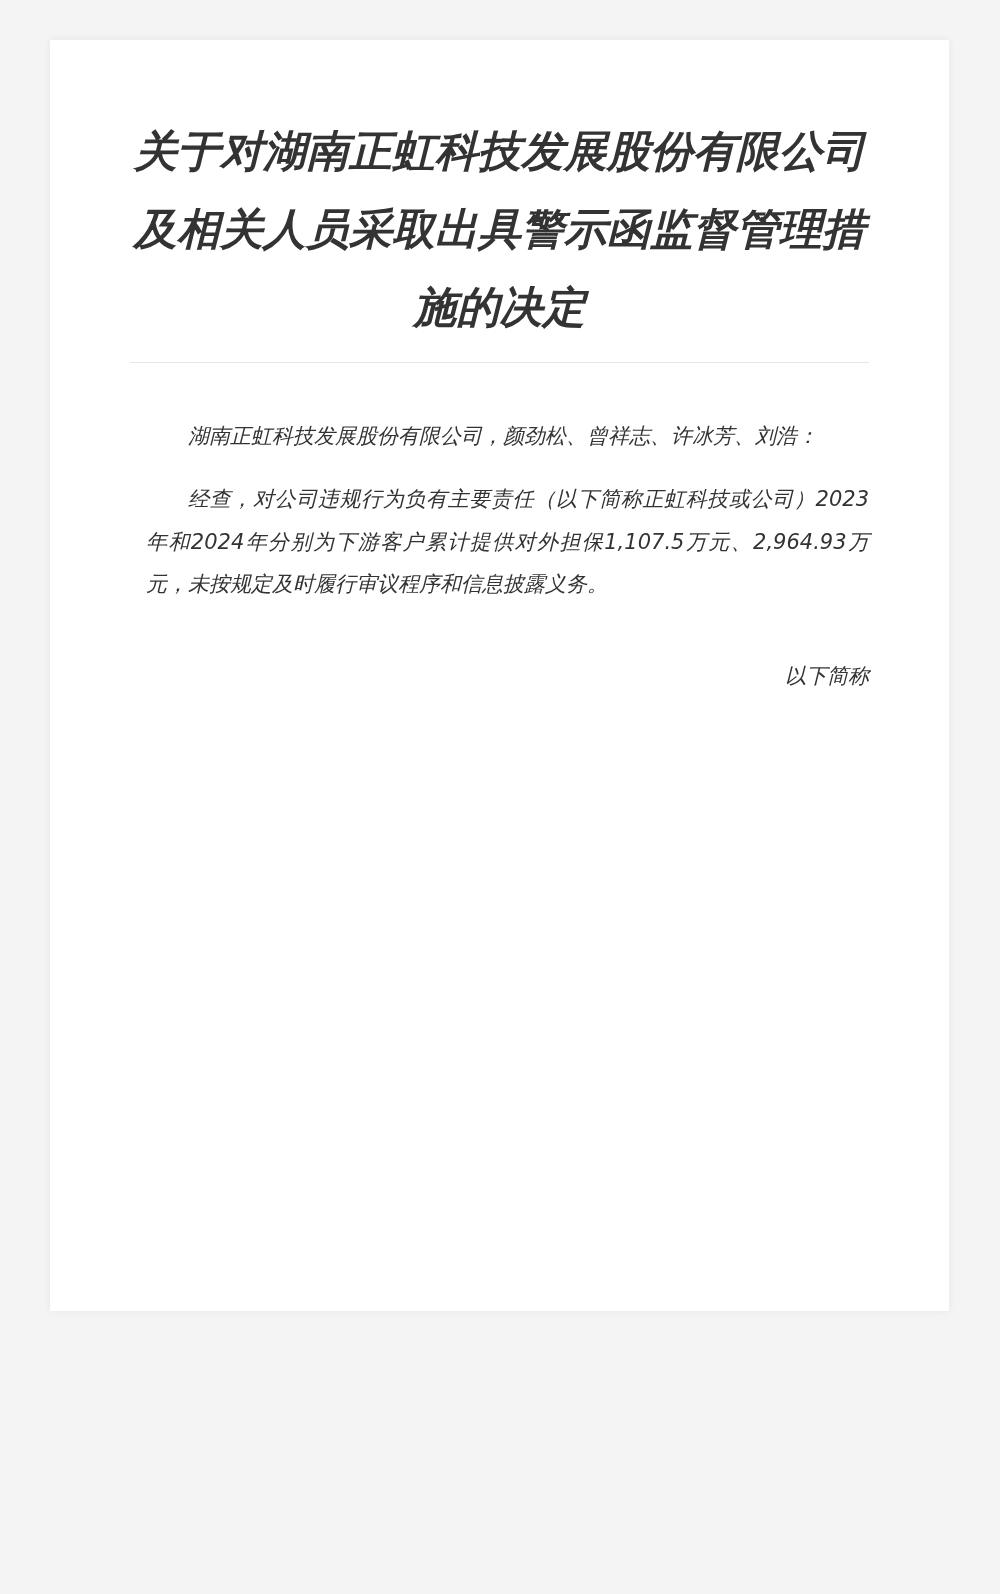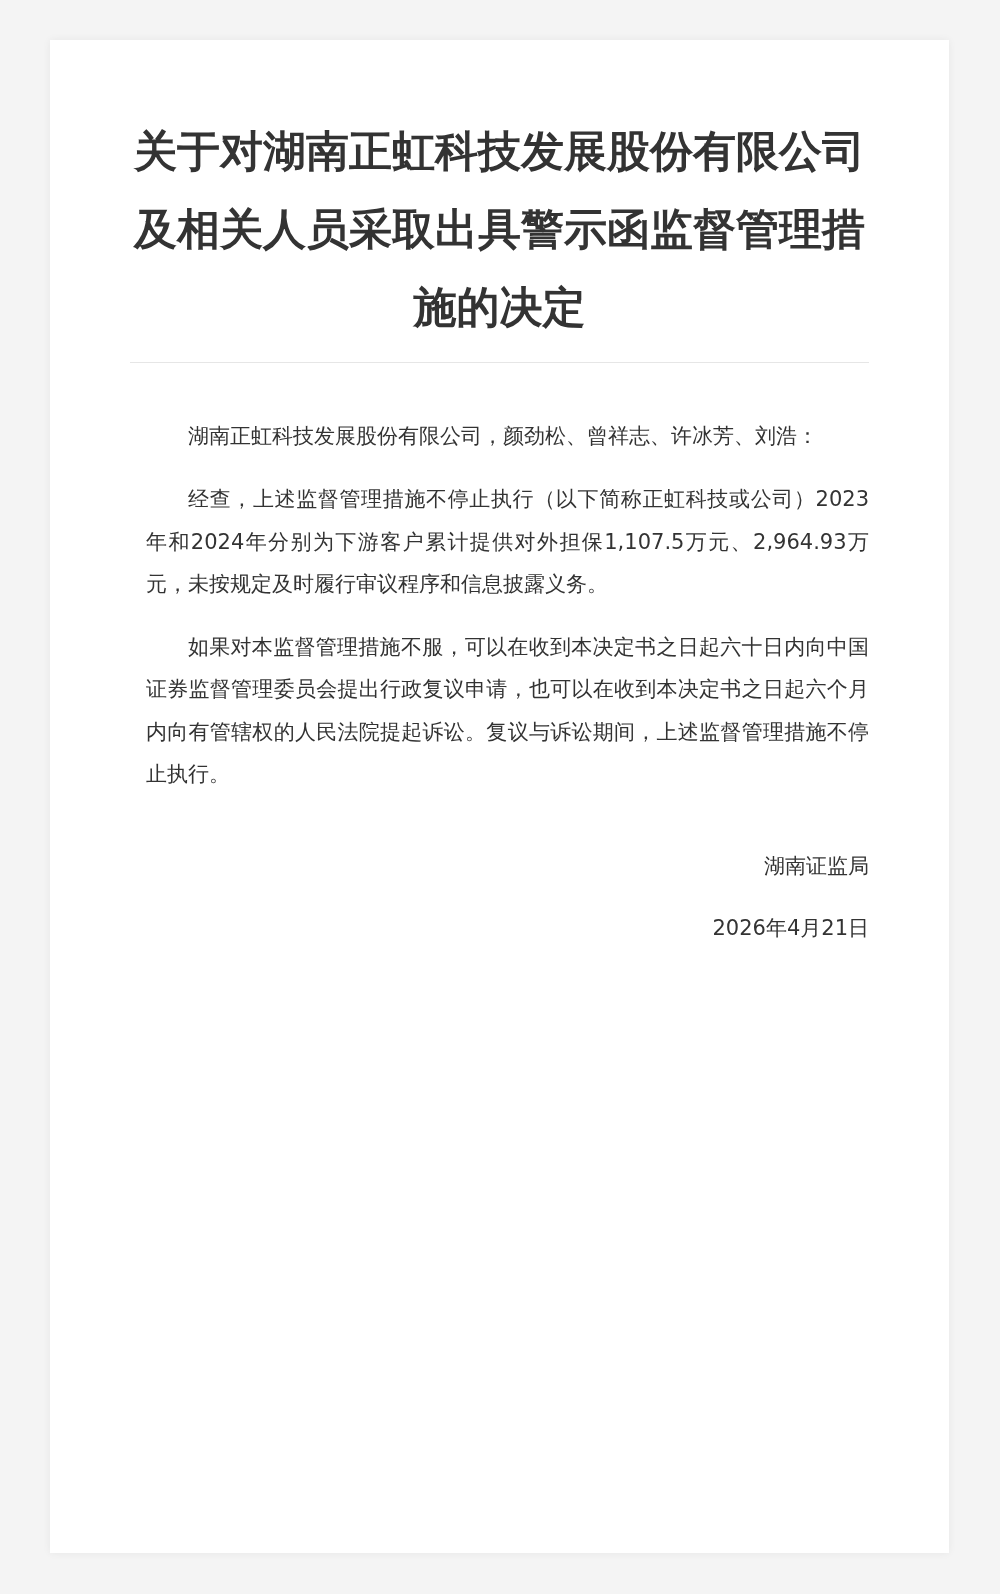--- a/index.html
+++ b/index.html
@@ -12,25 +12,26 @@
     min-height: 1594px;
     position: relative;
     font-family: "DejaVu Sans", "Liberation Sans", sans-serif;
     color: #333333;
   }
   .card {
     position: absolute;
     left: 50px;
     top: 40px;
     width: 899px;
-    height: 1513px;
+    height: 1271px;
     background: #ffffff;
     box-shadow: 0 0 8px rgba(0,0,0,0.06);
     box-sizing: border-box;
     padding: 72px 80px 0 80px;
+    font-style: italic;
   }
   .title {
     margin: 0;
     font-size: 43px;
     font-weight: bold;
     line-height: 78px;
     text-align: center;
     color: #333333;
     letter-spacing: 0px;
   }
@@ -63,19 +64,17 @@
 </style>
 </head>
 <body>
 
 <div class="card">
   <h1 class="title">关于对湖南正虹科技发展股份有限公司及相关人员采取出具警示函监督管理措施的决定</h1>
   <div class="separator"></div>
 
   <div class="body">
     <p class="para">湖南正虹科技发展股份有限公司，颜劲松、曾祥志、许冰芳、刘浩：</p>
-    <p class="para">经查，上述监督管理措施不停止执行（以下简称正虹科技或公司）2023年和2024年分别为下游客户累计提供对外担保1,107.5万元、2,964.93万元，未按规定及时履行审议程序和信息披露义务。</p>
-    <p class="para">如果对本监督管理措施不服，可以在收到本决定书之日起六十日内向中国证券监督管理委员会提出行政复议申请，也可以在收到本决定书之日起六个月内向有管辖权的人民法院提起诉讼。复议与诉讼期间，上述监督管理措施不停止执行。</p>
+    <p class="para">经查，对公司违规行为负有主要责任（以下简称正虹科技或公司）2023年和2024年分别为下游客户累计提供对外担保1,107.5万元、2,964.93万元，未按规定及时履行审议程序和信息披露义务。</p>
 
-    <p class="sign org">湖南证监局</p>
-    <p class="sign date">2026年4月21日</p>
+    <p class="sign org">以下简称</p>
   </div>
 </div>
 
 </body></html>

